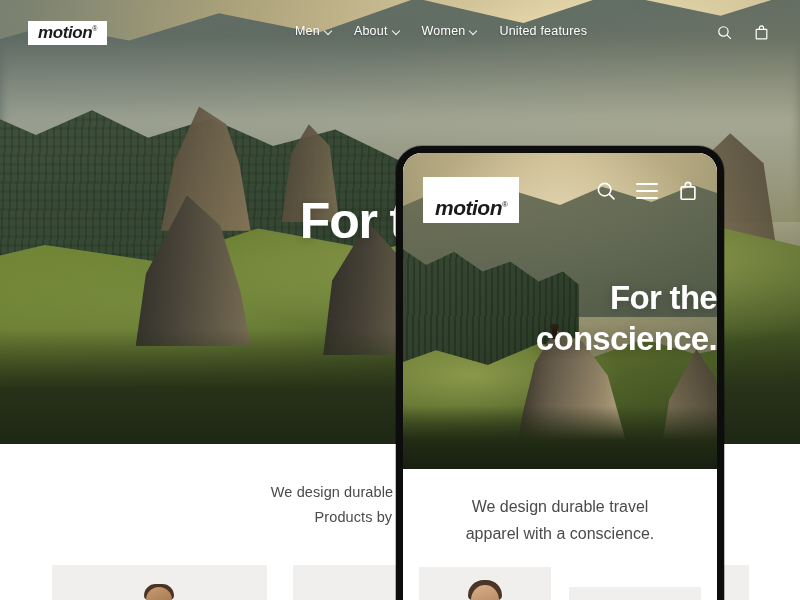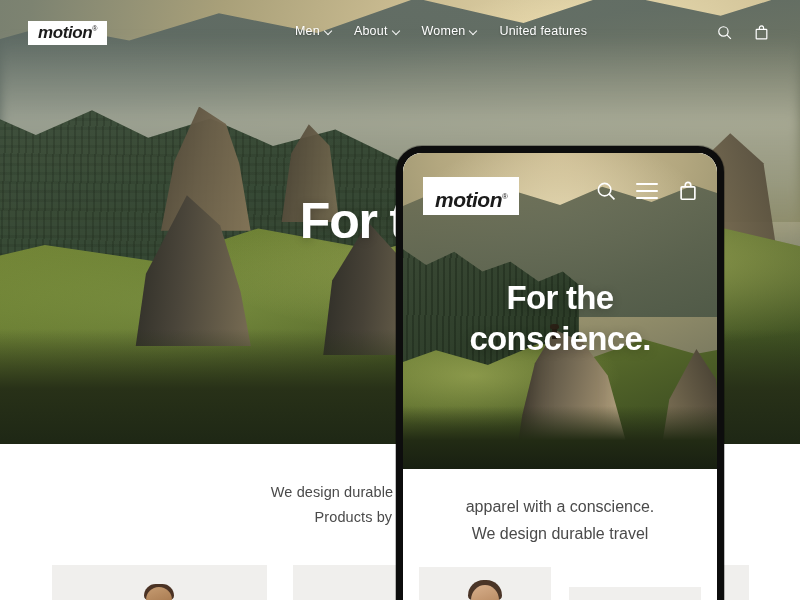--- a/index.html
+++ b/index.html
@@ -246,37 +246,37 @@
     position:absolute; left:0; bottom:-2%; width:100%; height:22%;
     background:linear-gradient(to top, #161d11 0%, #222b14 50%, rgba(40,50,26,0) 100%);
   }
 
   .p-header {
     position:absolute; left:0; top:0; width:100%; height:70px; z-index:6;
     display:flex; align-items:center;
   }
   .p-logo {
     position:absolute; left:20px; top:24px;
-    background:#fff; padding:12px 12px 5px 12px;
+    background:#fff; padding:20px 12px 5px 12px;
   }
   .p-logo .word {
     font-style:italic; font-weight:bold; font-size:21px; letter-spacing:-.5px;
     color:#1b1b1b; line-height:1;
   }
   .p-logo .word sup { font-size:8px; font-style:normal; font-weight:normal; vertical-align:super; }
 
   .p-icons { position:absolute; right:18px; top:27px; display:flex; align-items:center; gap:19px; }
   .p-ic { width:22px; height:22px; cursor:pointer; }
   .p-ic svg { display:block; width:100%; height:100%; }
   .burger { width:22px; height:16px; display:flex; flex-direction:column; justify-content:space-between; cursor:pointer; }
   .burger span { display:block; height:2px; background:#fff; border-radius:1px; }
 
   .p-title {
     position:absolute; left:0; top:124px; width:100%; z-index:5;
-    text-align:center; color:#fff; font-weight:bold; font-size:33px;
+    text-align:right; color:#fff; font-weight:bold; font-size:33px;
     line-height:41px; letter-spacing:-.7px;
     text-shadow:0 2px 10px rgba(0,0,0,.25);
   }
 
   .p-body {
     position:absolute; left:0; top:340px; width:100%; z-index:3;
     text-align:center; color:#4a4a4a; font-size:16px; line-height:27px;
     padding:0 34px;
   }
 
@@ -421,22 +421,22 @@
           </div>
         </div>
       </div>
 
       <h1 class="p-title">
         <div>For the</div>
         <div>conscience.</div>
       </h1>
 
       <div class="p-body">
+        <div>We design durable travel</div>
         <div>apparel with a conscience.</div>
-        <div>We design durable travel</div>
       </div>
 
       <div class="p-cards">
         <div class="p-card">
           <div class="hair"></div>
           <div class="head"></div>
 
         </div>
         <div class="p-card offset"></div>
       </div>

